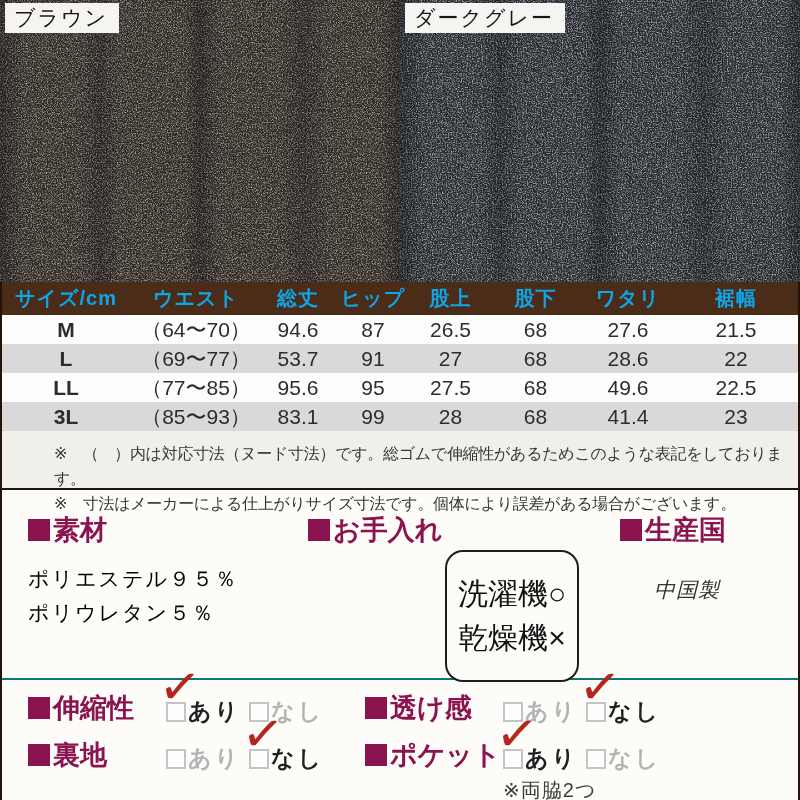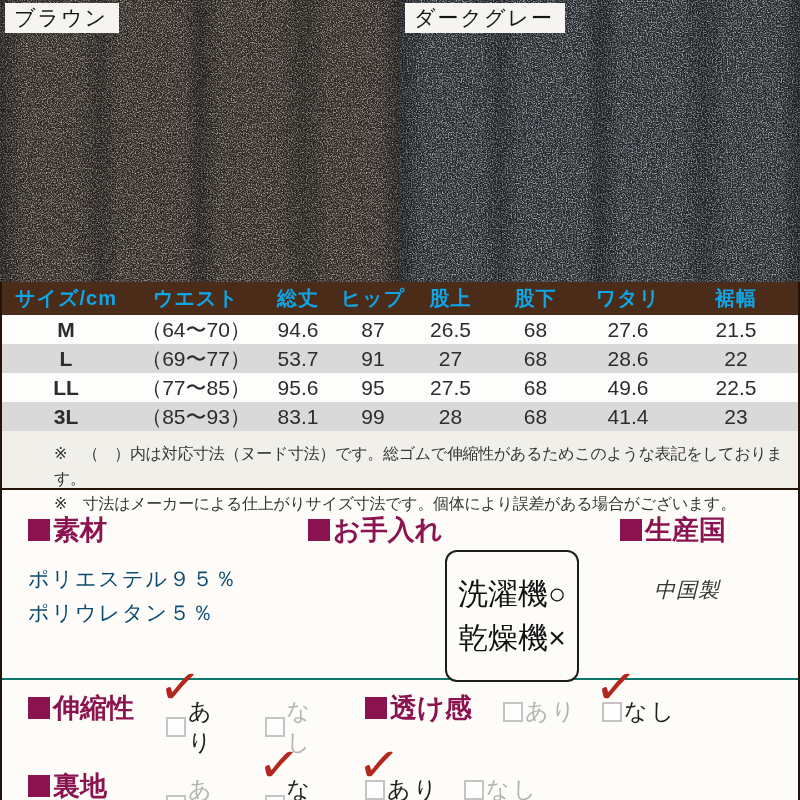--- a/index.html
+++ b/index.html
@@ -57,41 +57,41 @@
     background:#f1efe9;height:37px;padding:10px 6px 10px 52px;
     font-size:16px;line-height:25px;color:#363636;letter-spacing:-0.3px;
   }
 
   
   .info-box{border-top:2px solid #241309;}
   .info-top{display:flex;height:164px;padding-top:24px;}
   .heading{font-size:27px;font-weight:bold;color:#8b1450;line-height:32px;white-space:nowrap;}
   .sq{display:inline-block;width:22px;height:22px;background:#8b1450;margin-right:3px;vertical-align:-2px;}
   .col-material{width:280px;padding-left:26px;box-sizing:border-box;}
-  .material-lines{margin-top:16px;font-size:21px;line-height:34px;color:#0c4a6e;letter-spacing:2px;}
+  .material-lines{margin-top:16px;font-size:21px;line-height:34px;color:#000000;letter-spacing:2px;}
   .col-care{width:322px;padding-left:26px;box-sizing:border-box;}
   .care-box{
     width:130px;height:128px;margin:4px 0 0 137px;
-    border:2px solid #1d1d1d;border-radius:12px;
+    border:2px solid #1d1d1d;border-radius:18px;
     display:flex;flex-direction:column;justify-content:center;align-items:center;
     font-size:30px;line-height:44px;color:#111;background:#fdfcf9;white-space:nowrap;
   }
   .col-origin{flex:1;padding-left:16px;box-sizing:border-box;}
   .origin-value{margin:30px 0 0 34px;font-size:21px;color:#333;letter-spacing:1px;font-style:italic;}
 
   
   .info-bottom{border-top:2px solid #0f766e;height:120px;padding-top:12px;box-sizing:content-box;}
   .feat-row{display:flex;}
   .feat-row.row2{margin-top:12px;}
   .feat{display:flex;align-items:flex-start;}
   .feat-left{width:337px;padding-left:26px;box-sizing:border-box;}
   .feat-right{flex:1;padding-left:26px;box-sizing:border-box;}
   .feat .heading{width:138px;flex-shrink:0;}
   .opt-col{display:flex;flex-direction:column;padding-top:4px;}
-  .opts{display:flex;gap:24px;}
+  .opts{display:flex;gap:8px;font-weight:bold;}
   .opt{position:relative;display:inline-flex;align-items:center;}
   .opt .box{width:16px;height:16px;border:2px solid #c4c4c4;background:#fefefe;flex-shrink:0;}
   .opt .opt-label{font-size:23px;color:#b3b3b3;margin-left:2px;letter-spacing:3px;}
   .opt.checked .opt-label{color:#1f1f1f;}
   .opt .checkmark{display:none;}
   .opt.checked .checkmark{
     display:block;position:absolute;left:-7px;top:-34px;
     color:#b4271f;font-size:50px;font-weight:bold;line-height:1;
     transform:rotate(6deg);pointer-events:none;
   }
@@ -274,20 +274,21 @@
                 <span class="opt checked">
                     <span class="box"></span>
                     <span class="checkmark"></span>
                     <span class="opt-label">なし</span>
                   </span>
               </div>
 
             </div>
           </div>
           <div class="feat feat-right">
+            <div class="heading"><span class="sq"></span><span>ポケット</span></div>
             <div class="opt-col">
               <div class="opts">
                 <span class="opt checked">
                     <span class="box"></span>
                     <span class="checkmark"></span>
                     <span class="opt-label">あり</span>
                   </span>
                 <span class="opt">
                     <span class="box"></span>
                     <span class="opt-label">なし</span>

